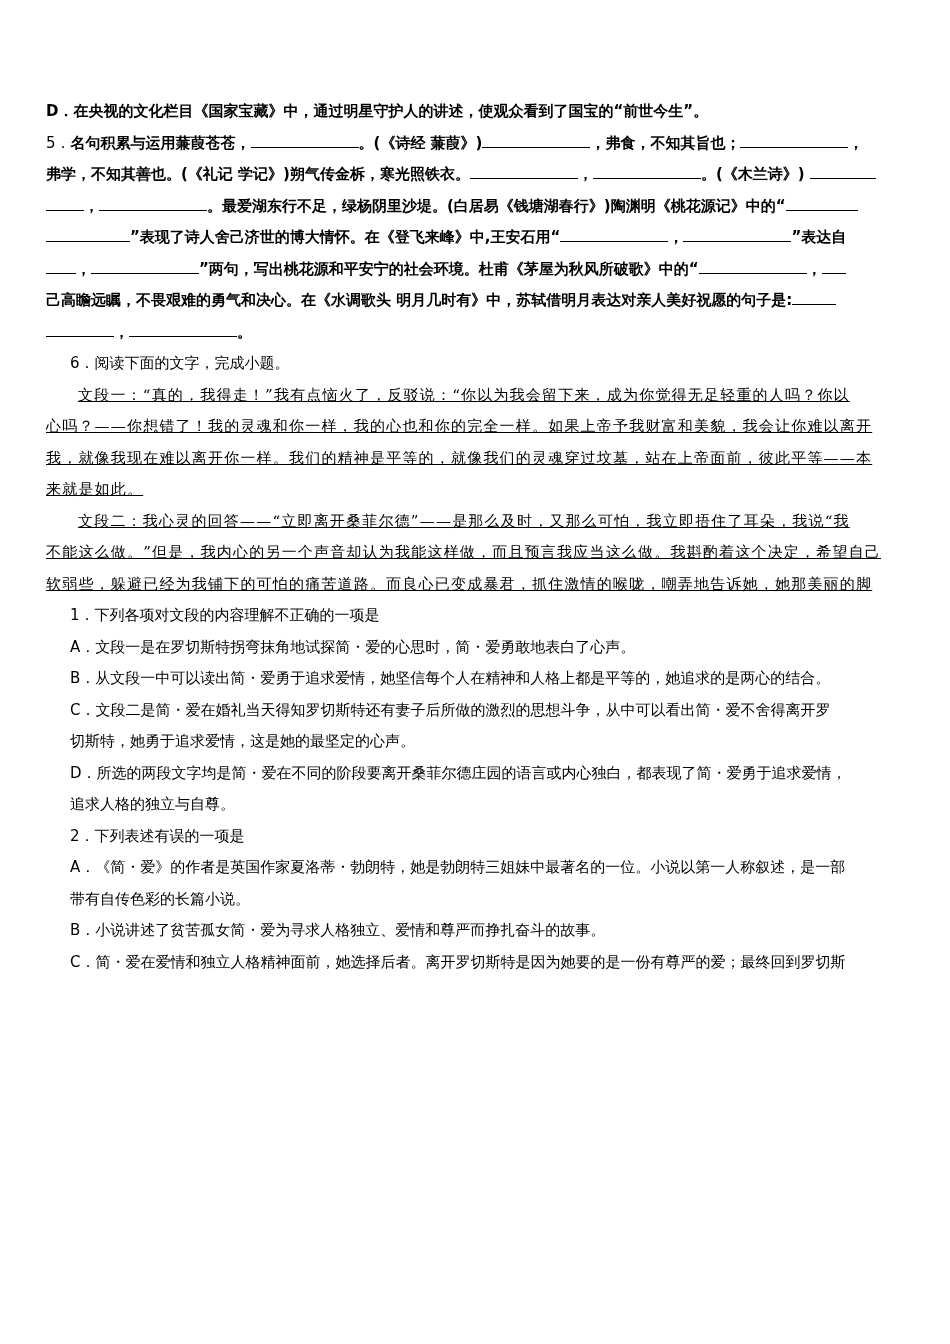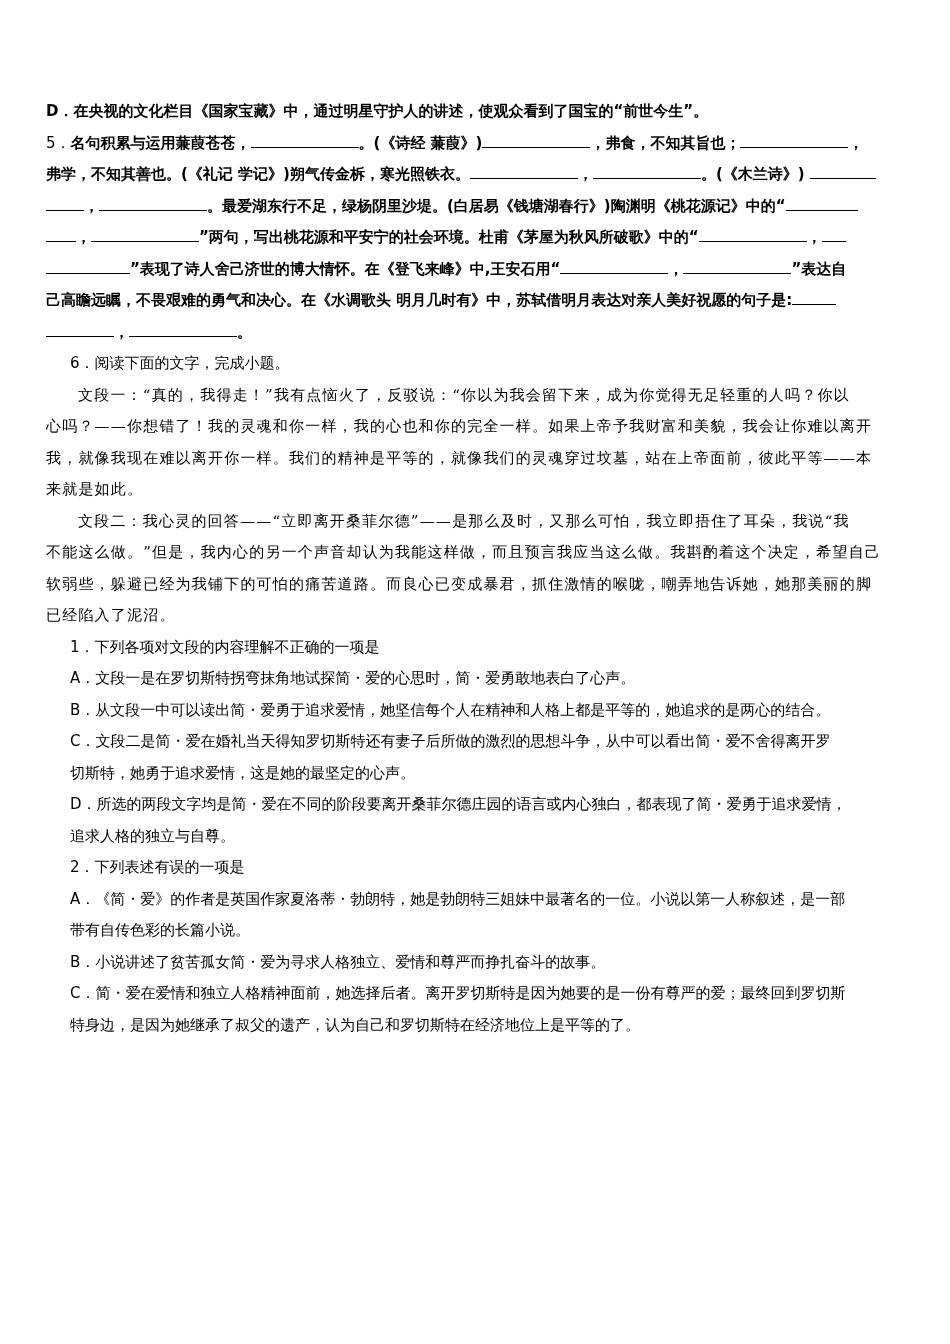--- a/index.html
+++ b/index.html
@@ -31,20 +31,21 @@
       font-weight: bold;
       font-family: "DejaVu Sans", "Liberation Sans", sans-serif;
     }
     .sans {
       font-family: "DejaVu Sans", "Liberation Sans", sans-serif;
       margin-left: 24px;
     }
     .kai {
       font-family: "DejaVu Serif", "Liberation Serif", serif;
       letter-spacing: 1.2px;
+      text-decoration: underline;
     }
     .indent {
       padding-left: 32px;
     }
     .blank {
       display: inline-block;
       border-bottom: 1px solid #000;
       height: 14px;
       vertical-align: baseline;
     }
@@ -55,54 +56,52 @@
 <div class="page">
 
   <div class="line bold">
     <span>D．</span><span>在央视的文化栏目《国家宝藏》中，通过明星守护人的讲述，使观众看到了国宝的“前世今生”。</span>
   </div>
 
   <div id="q5">
       <div class="line bold"><span style="font-weight: normal;">5．</span><span>名句积累与运用蒹葭苍苍，</span><span class="blank" style="width: 108px;"></span><span>。(《诗经  蒹葭》)</span><span class="blank" style="width: 108px;"></span><span>，弗食，不知其旨也；</span><span class="blank" style="width: 108px;"></span><span>，</span></div>
       <div class="line bold"><span>弗学，不知其善也。(《礼记  学记》)朔气传金柝，寒光照铁衣。</span><span class="blank" style="width: 108px;"></span><span>，</span><span class="blank" style="width: 108px;"></span><span>。(《木兰诗》)  </span><span class="blank" style="width: 66px;"></span></div>
       <div class="line bold"><span class="blank" style="width: 38px;"></span><span>，</span><span class="blank" style="width: 108px;"></span><span>。最爱湖东行不足，绿杨阴里沙堤。(白居易《钱塘湖春行》)陶渊明《桃花源记》中的“</span><span class="blank" style="width: 72px;"></span></div>
+      <div class="line bold"><span class="blank" style="width: 84px;"></span><span>”表现了诗人舍己济世的博大情怀。在《登飞来峰》中,王安石用“</span><span class="blank" style="width: 108px;"></span><span>，</span><span class="blank" style="width: 108px;"></span><span>”表达自</span></div>
       <div class="line bold"><span class="blank" style="width: 30px;"></span><span>，</span><span class="blank" style="width: 108px;"></span><span>”两句，写出桃花源和平安宁的社会环境。杜甫《茅屋为秋风所破歌》中的“</span><span class="blank" style="width: 108px;"></span><span>，</span><span class="blank" style="width: 24px;"></span></div>
-      <div class="line bold"><span class="blank" style="width: 84px;"></span><span>”表现了诗人舍己济世的博大情怀。在《登飞来峰》中,王安石用“</span><span class="blank" style="width: 108px;"></span><span>，</span><span class="blank" style="width: 108px;"></span><span>”表达自</span></div>
       <div class="line bold"><span>己高瞻远瞩，不畏艰难的勇气和决心。在《水调歌头  明月几时有》中，苏轼借明月表达对亲人美好祝愿的句子是:</span><span class="blank" style="width: 44px;"></span></div>
       <div class="line bold"><span class="blank" style="width: 68px;"></span><span>，</span><span class="blank" style="width: 108px;"></span><span>。</span></div>
     </div>
 
   <div class="line sans">6．阅读下面的文字，完成小题。</div>
 
   <div id="p1">
       <div class="line kai indent">文段一：“真的，我得走！”我有点恼火了，反驳说：“你以为我会留下来，成为你觉得无足轻重的人吗？你以</div>
       <div class="line kai">心吗？——你想错了！我的灵魂和你一样，我的心也和你的完全一样。如果上帝予我财富和美貌，我会让你难以离开</div>
       <div class="line kai">我，就像我现在难以离开你一样。我们的精神是平等的，就像我们的灵魂穿过坟墓，站在上帝面前，彼此平等——本</div>
       <div class="line kai">来就是如此。</div>
     </div>
 
   <div id="p2">
       <div class="line kai indent">文段二：我心灵的回答——“立即离开桑菲尔德”——是那么及时，又那么可怕，我立即捂住了耳朵，我说“我</div>
       <div class="line kai">不能这么做。”但是，我内心的另一个声音却认为我能这样做，而且预言我应当这么做。我斟酌着这个决定，希望自己</div>
       <div class="line kai">软弱些，躲避已经为我铺下的可怕的痛苦道路。而良心已变成暴君，抓住激情的喉咙，嘲弄地告诉她，她那美丽的脚</div>
-      <div class="line kai">已经陷入了泥沼。</div>
     </div>
 
   <div class="line sans">1．下列各项对文段的内容理解不正确的一项是</div>
   <div id="sub1opts">
       <div class="line sans"><span>A．</span><span>文段一是在罗切斯特拐弯抹角地试探简・爱的心思时，简・爱勇敢地表白了心声。</span></div>
       <div class="line sans"><span>B．</span><span>从文段一中可以读出简・爱勇于追求爱情，她坚信每个人在精神和人格上都是平等的，她追求的是两心的结合。</span></div>
       <div class="line sans"><span>C．</span><span>文段二是简・爱在婚礼当天得知罗切斯特还有妻子后所做的激烈的思想斗争，从中可以看出简・爱不舍得离开罗</span></div>
       <div class="line sans"><span>切斯特，她勇于追求爱情，这是她的最坚定的心声。</span></div>
       <div class="line sans"><span>D．</span><span>所选的两段文字均是简・爱在不同的阶段要离开桑菲尔德庄园的语言或内心独白，都表现了简・爱勇于追求爱情，</span></div>
       <div class="line sans"><span>追求人格的独立与自尊。</span></div>
     </div>
 
   <div class="line sans">2．下列表述有误的一项是</div>
   <div id="sub2opts">
       <div class="line sans"><span>A．</span><span>《简・爱》的作者是英国作家夏洛蒂・勃朗特，她是勃朗特三姐妹中最著名的一位。小说以第一人称叙述，是一部</span></div>
       <div class="line sans"><span>带有自传色彩的长篇小说。</span></div>
       <div class="line sans"><span>B．</span><span>小说讲述了贫苦孤女简・爱为寻求人格独立、爱情和尊严而挣扎奋斗的故事。</span></div>
       <div class="line sans"><span>C．</span><span>简・爱在爱情和独立人格精神面前，她选择后者。离开罗切斯特是因为她要的是一份有尊严的爱；最终回到罗切斯</span></div>
-      <div class="line sans"><span>特身边，是因为她继承了叔父的遗产，认为自己和罗切斯特在经济地位上是平等的了。</span></div>
     </div>
 
 </div>
 
 </body></html>

